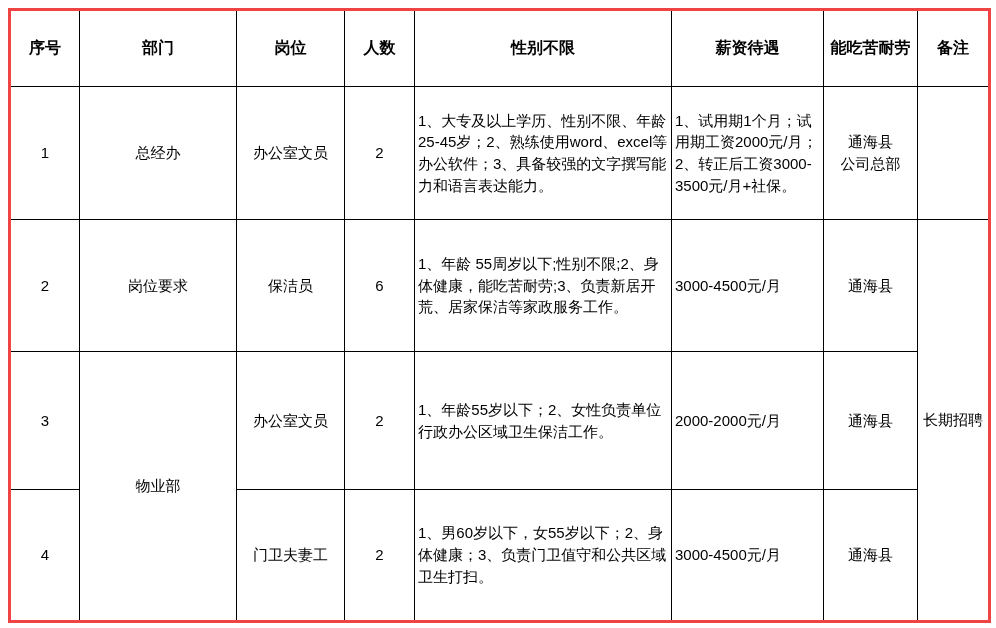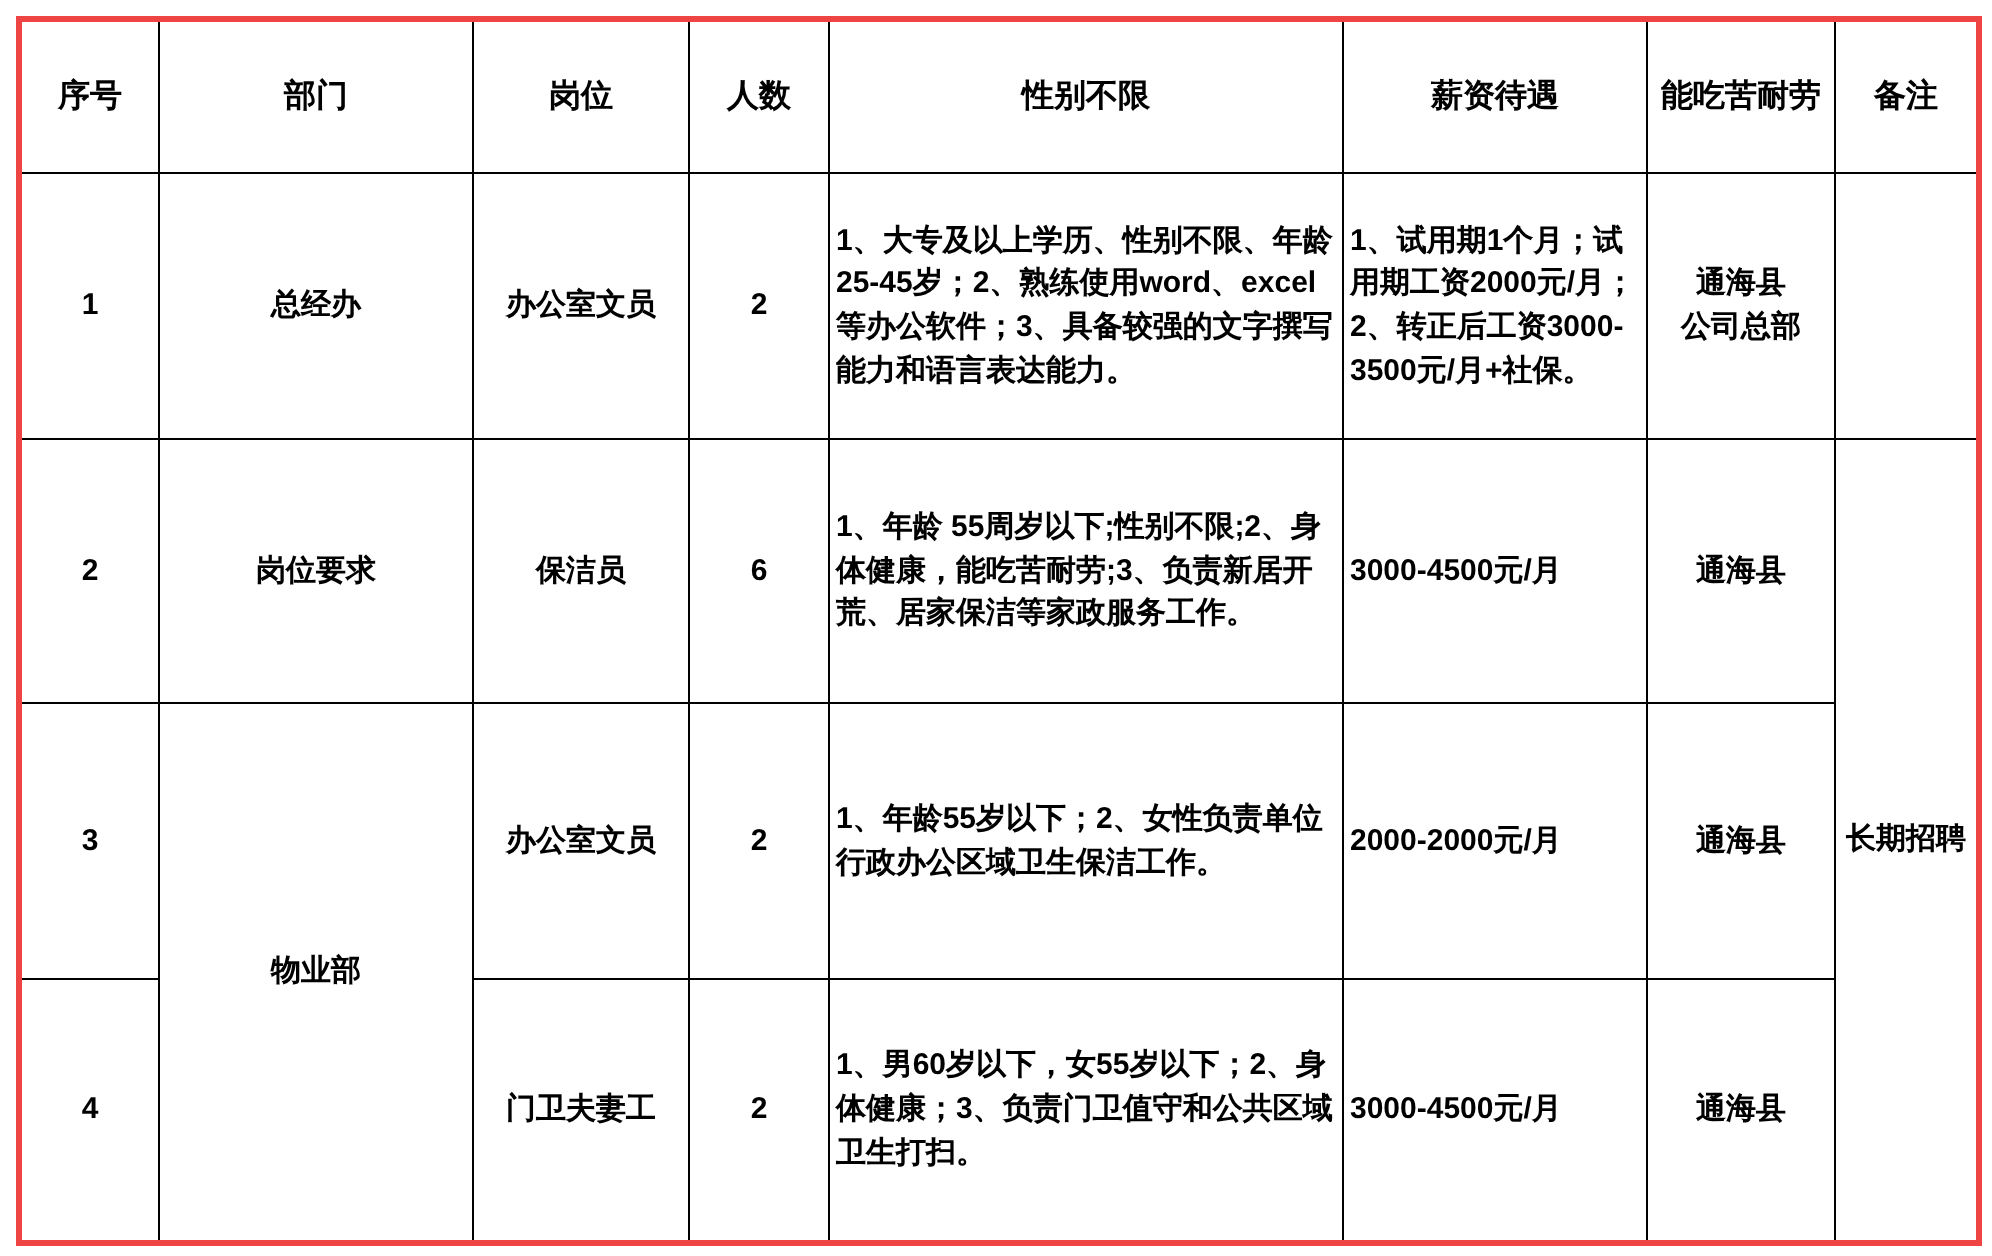--- a/index.html
+++ b/index.html
@@ -30,21 +30,21 @@
     box-sizing: border-box;
   }
   table.job-table th {
     font-size: 16px;
     font-weight: bold;
     text-align: center;
     padding: 2px;
   }
   table.job-table td {
     font-size: 15px;
-    font-weight: bold;
+    font-weight: normal;
     line-height: 1.45;
   }
   td.c {
     text-align: center;
     padding: 2px;
   }
   td.l {
     text-align: left;
     padding: 2px 2px 2px 3px;
   }

